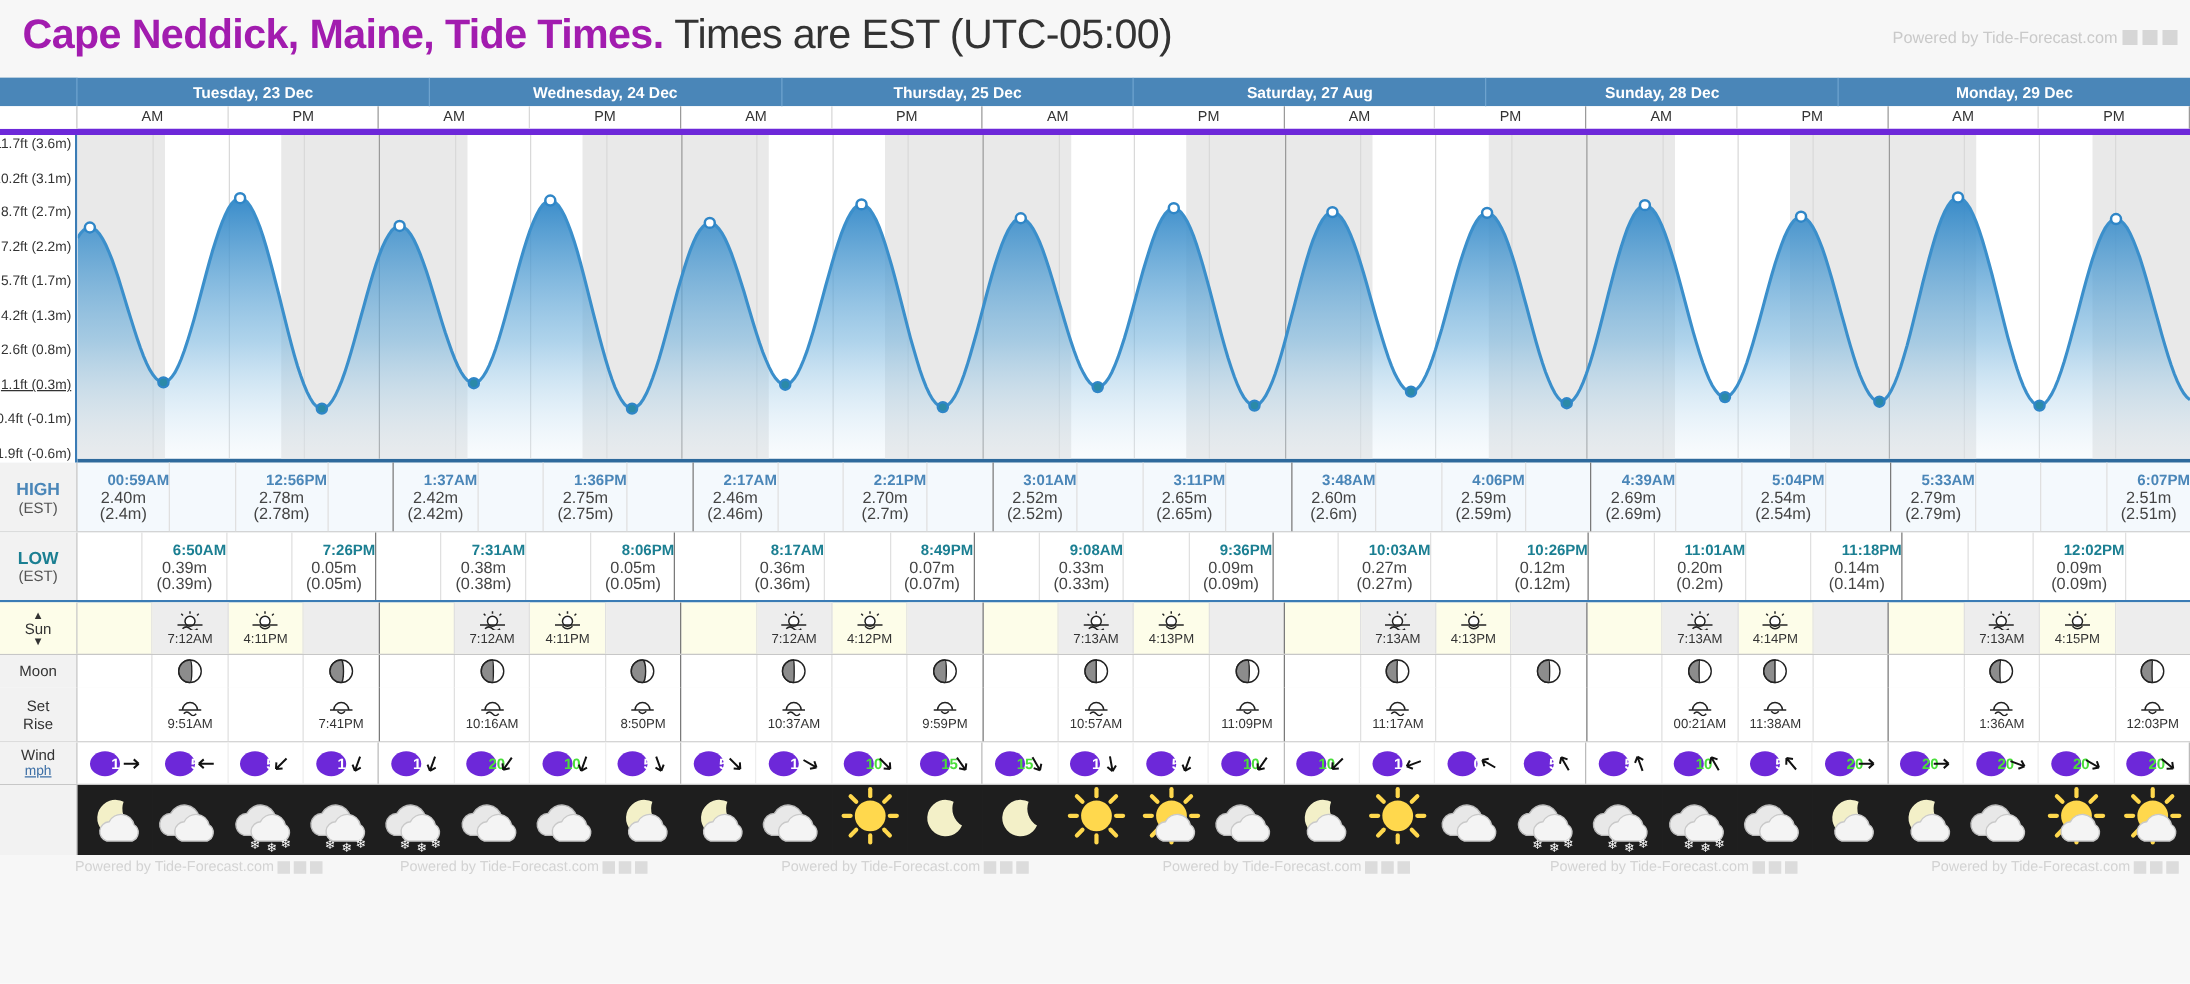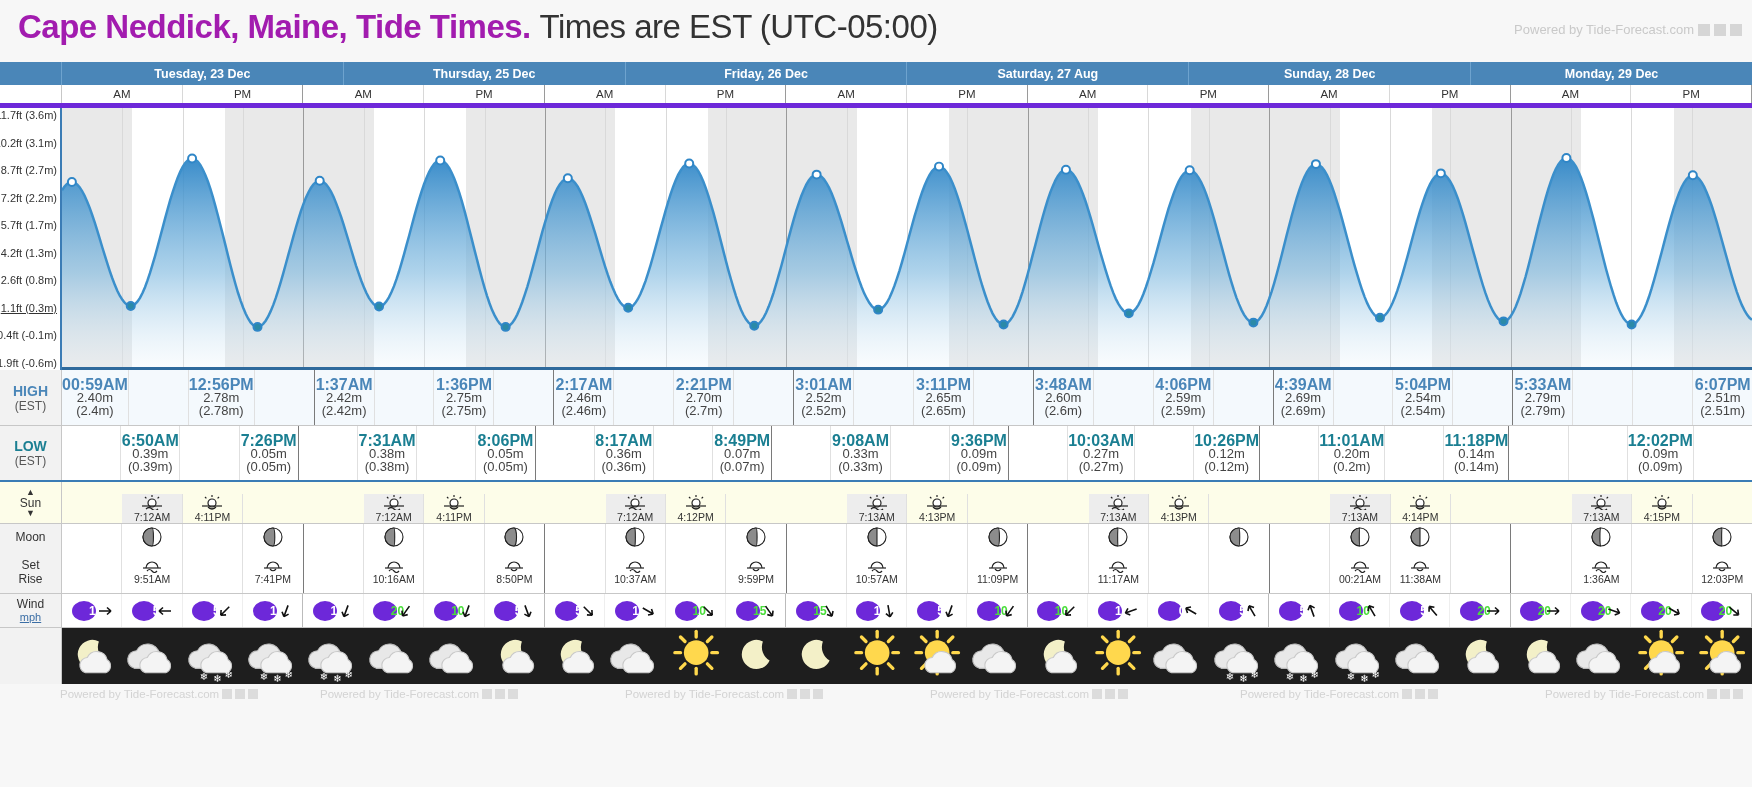--- a/index.html
+++ b/index.html
@@ -51,21 +51,21 @@
   .drow .lab { display:flex; flex-direction:column; align-items:center; justify-content:center; }
   .cell { flex:1 1 0; border-right:1px solid #e0e0e0; position:relative;
           display:flex; flex-direction:column; align-items:center; justify-content:center; }
   .cell.dayend { border-right:1px solid #7a7a7a; }
   .cell:last-child { border-right:none; }
 
   .row-high { height:56px; background:#f4f9fd; }
   .row-high .lab { background:#f2f2f2; }
   .row-low  { height:56px; background:#ffffff; border-bottom:2px solid #3b7cb5;}
   .row-low .lab { background:#f2f2f2; }
-  .tt { font-size:16px; font-weight:bold; line-height:13px; }
+  .tt { font-size:12px; font-weight:bold; line-height:13px;margin-left:24px; }
   .row-high .tt { color:#4a86b8; }
   .row-low .tt { color:#1b7f92; }
   .tv { font-size:13px; color:#444; line-height:13px; }
   .lab-hi { font-size:14px; font-weight:bold; color:#4a86b8; line-height:16px;}
   .lab-lo { font-size:14px; font-weight:bold; color:#1b7f92; line-height:16px;}
   .lab-sub { font-size:12px; color:#555; line-height:14px;}
 
   .row-sun { height:42px; background:#fdfde9; }
   .row-sun .lab { background:#fdfde9; font-size:12px; color:#333; }
   .row-sun .cell.pm { background:#ededed; }
@@ -118,24 +118,24 @@
     </div>
   </div>
 
   <div class="dayhdr">
     <div class="lab"></div>
     <div id="dayhdr-cells" style="display:flex;flex:1 1 0;">
         <div class="d">
           <span>Tuesday, 23 Dec</span>
         </div>
         <div class="d">
+          <span>Wednesday, 24 Dec</span>
+        </div>
+        <div class="d">
           <span>Thursday, 25 Dec</span>
-        </div>
-        <div class="d">
-          <span>Friday, 26 Dec</span>
         </div>
         <div class="d">
           <span>Saturday, 27 Aug</span>
         </div>
         <div class="d">
           <span>Sunday, 28 Dec</span>
         </div>
         <div class="d">
           <span>Monday, 29 Dec</span>
         </div>
@@ -471,21 +471,21 @@
   <div class="drow row-sun">
     <div class="lab">
       <span class="arrowpair">
         <span>▲</span>
       </span>
       <span>Sun</span>
       <span class="arrowpair">
         <span>▼</span>
       </span>
     </div>
-    <div id="sun-cells" style="display:flex;flex:1 1 0;align-items:flex-end;">
+    <div id="sun-cells" style="display:flex;flex:1 1 0;">
         <div class="cell"></div>
         <div class="cell pm">
           <span>
             <svg class="ic" width="22" height="16" viewBox="0 0 22 16">
               <g stroke="#222" stroke-width="1.2" fill="none">
                 <circle cx="11" cy="9" r="4" fill="#fff"></circle>
                 <line x1="11" y1="1" x2="11" y2="3"></line>
                 <line x1="4" y1="3" x2="5.4" y2="4.4"></line>
                 <line x1="18" y1="3" x2="16.6" y2="4.4"></line>
                 <line x1="1" y1="12" x2="21" y2="12"></line>

